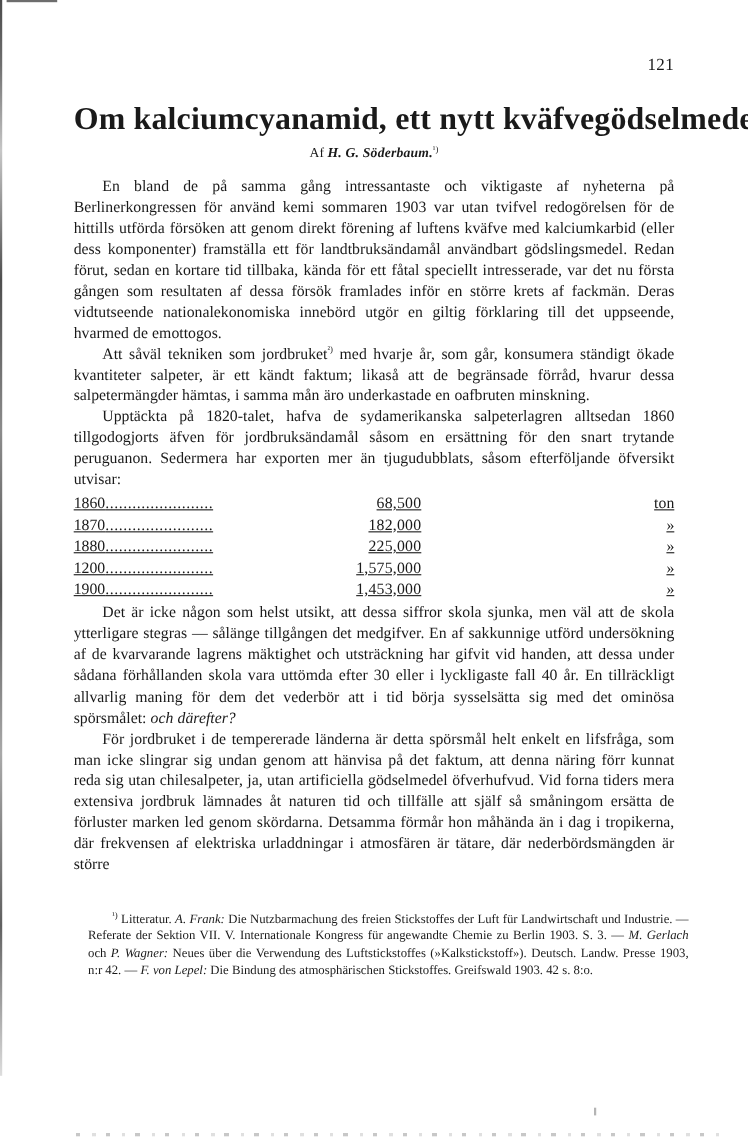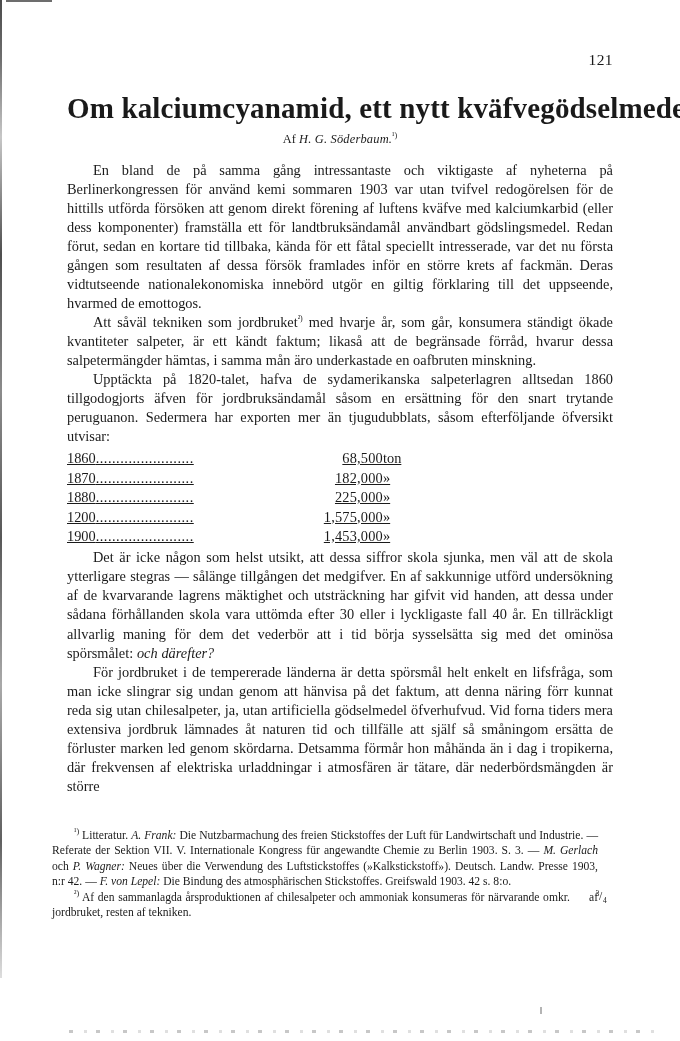--- a/index.html
+++ b/index.html
@@ -95,20 +95,21 @@
 
   .byline {
     text-align: center;
     font-size: 12.4px;
     margin-top: 9px;
     line-height: 1.1;
   }
   .byline .author-name {
     font-style: italic;
     letter-spacing: .2px;
+    font-weight: bold;
   }
 
   sup.fn-marker {
     font-size: 8px;
     vertical-align: super;
     line-height: 0;
   }
 
   p.body-par {
     font-size: 14.35px;
@@ -144,27 +145,27 @@
   .leader-dots {
     letter-spacing: .5px;
   }
   td.fig-value {
     text-align: right;
     width: 120px;
     white-space: nowrap;
     letter-spacing: .2px;
   }
   td.fig-unit {
-    text-align: left;
+    text-align: right;
     padding-left: 13px;
     white-space: nowrap;
   }
   .footnotes {
     position: absolute;
-    left: 52px;
+    left: 80px;
     top: 828px;
     width: 546px;
     font-size: 11.6px;
     line-height: 15.3px;
     text-align: justify;
   }
   p.footnote {
     margin: 0;
     text-indent: 22px;
   }
@@ -259,17 +260,16 @@
     <p class="body-par"><span>Det är icke någon som helst utsikt, att dessa siffror skola sjunka, men väl att de skola ytterligare stegras — sålänge tillgången det medgifver. En af sakkunnige utförd undersökning af de kvarvarande lagrens mäktighet och utsträckning har gifvit vid handen, att dessa under sådana förhållanden skola vara uttömda efter 30 eller i lyckligaste fall 40 år. En tillräckligt allvarlig maning för dem det vederbör att i tid börja sysselsätta sig med det ominösa spörsmålet: </span><em class="it">och därefter?</em></p>
 
     <p class="body-par">För jordbruket i de tempererade länderna är detta spörsmål helt enkelt en lifsfråga, som man icke slingrar sig undan genom att hänvisa på det faktum, att denna näring förr kunnat reda sig utan chilesalpeter, ja, utan artificiella gödselmedel öfverhufvud. Vid forna tiders mera extensiva jordbruk lämnades åt naturen tid och tillfälle att själf så småningom ersätta de förluster marken led genom skördarna. Detsamma förmår hon måhända än i dag i tropikerna, där frekvensen af elektriska urladdningar i atmosfären är tätare, där nederbördsmängden är större</p>
 
   </div>
 
   <div class="footnotes">
 
     <p class="footnote"><span class="fn-num">¹)</span><span> Litteratur. </span><span class="fn-it">A. Frank:</span><span> Die Nutzbarmachung des freien Stickstoffes der Luft für Landwirtschaft und Industrie. — Referate der Sektion VII. V. Internationale Kongress für angewandte Chemie zu Berlin 1903. S. 3. — </span><span class="fn-it">M. Gerlach</span><span> och </span><span class="fn-it">P. Wagner:</span><span> Neues über die Verwendung des Luftstickstoffes (»Kalkstickstoff»). Deutsch. Landw. Presse 1903, n:r 42. — </span><span class="fn-it">F. von Lepel:</span><span> Die Bindung des atmosphärischen Stickstoffes. Greifswald 1903. 42 s. 8:o.</span></p>
 
-    <p class="footnote second"><span class="fn-num">²)</span><span> Af den sammanlagda årsproduktionen af chilesalpeter och ammoniak konsumeras för närvarande omkr. </span><span class="frac"><span class="num">3</span><span class="sl">/</span><span class="den">4</span></span><span> af jordbruket, resten af tekniken.</span></p>
 
   </div>
 
 </div>
 
 </body></html>

